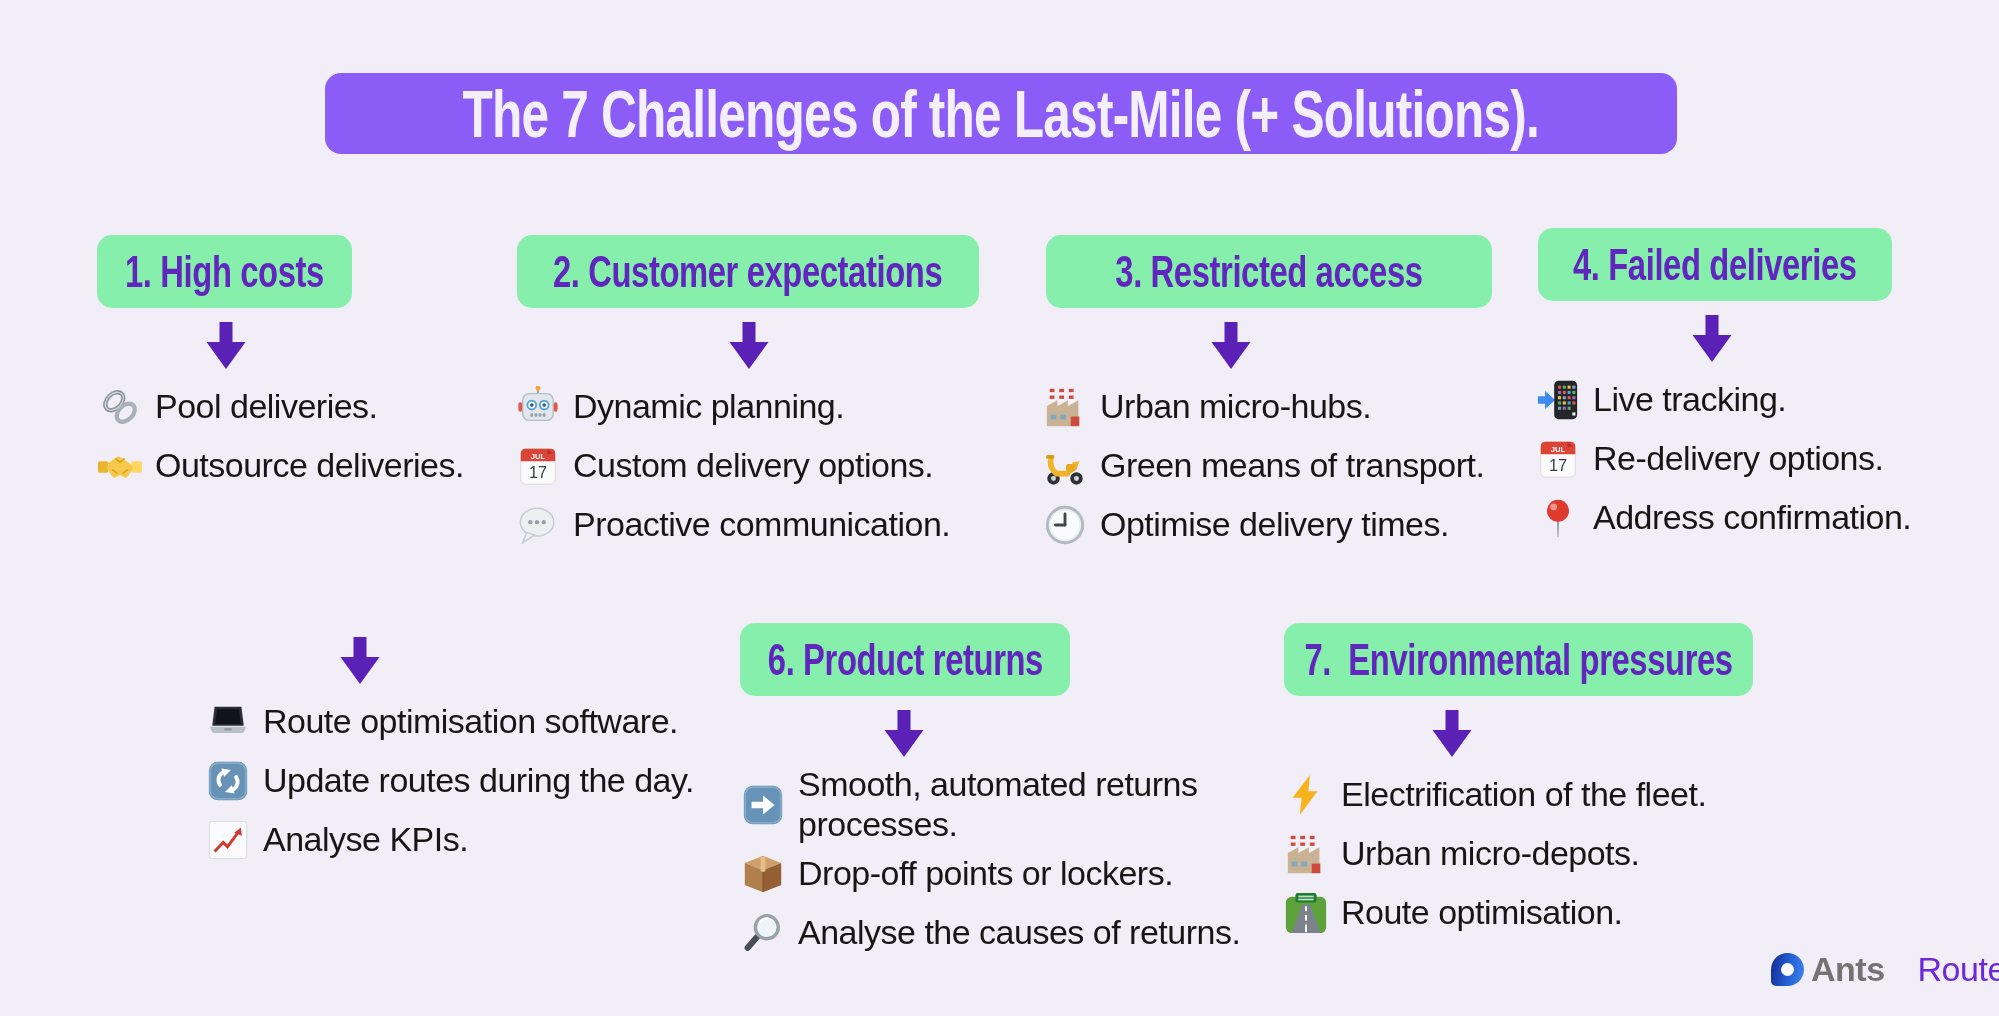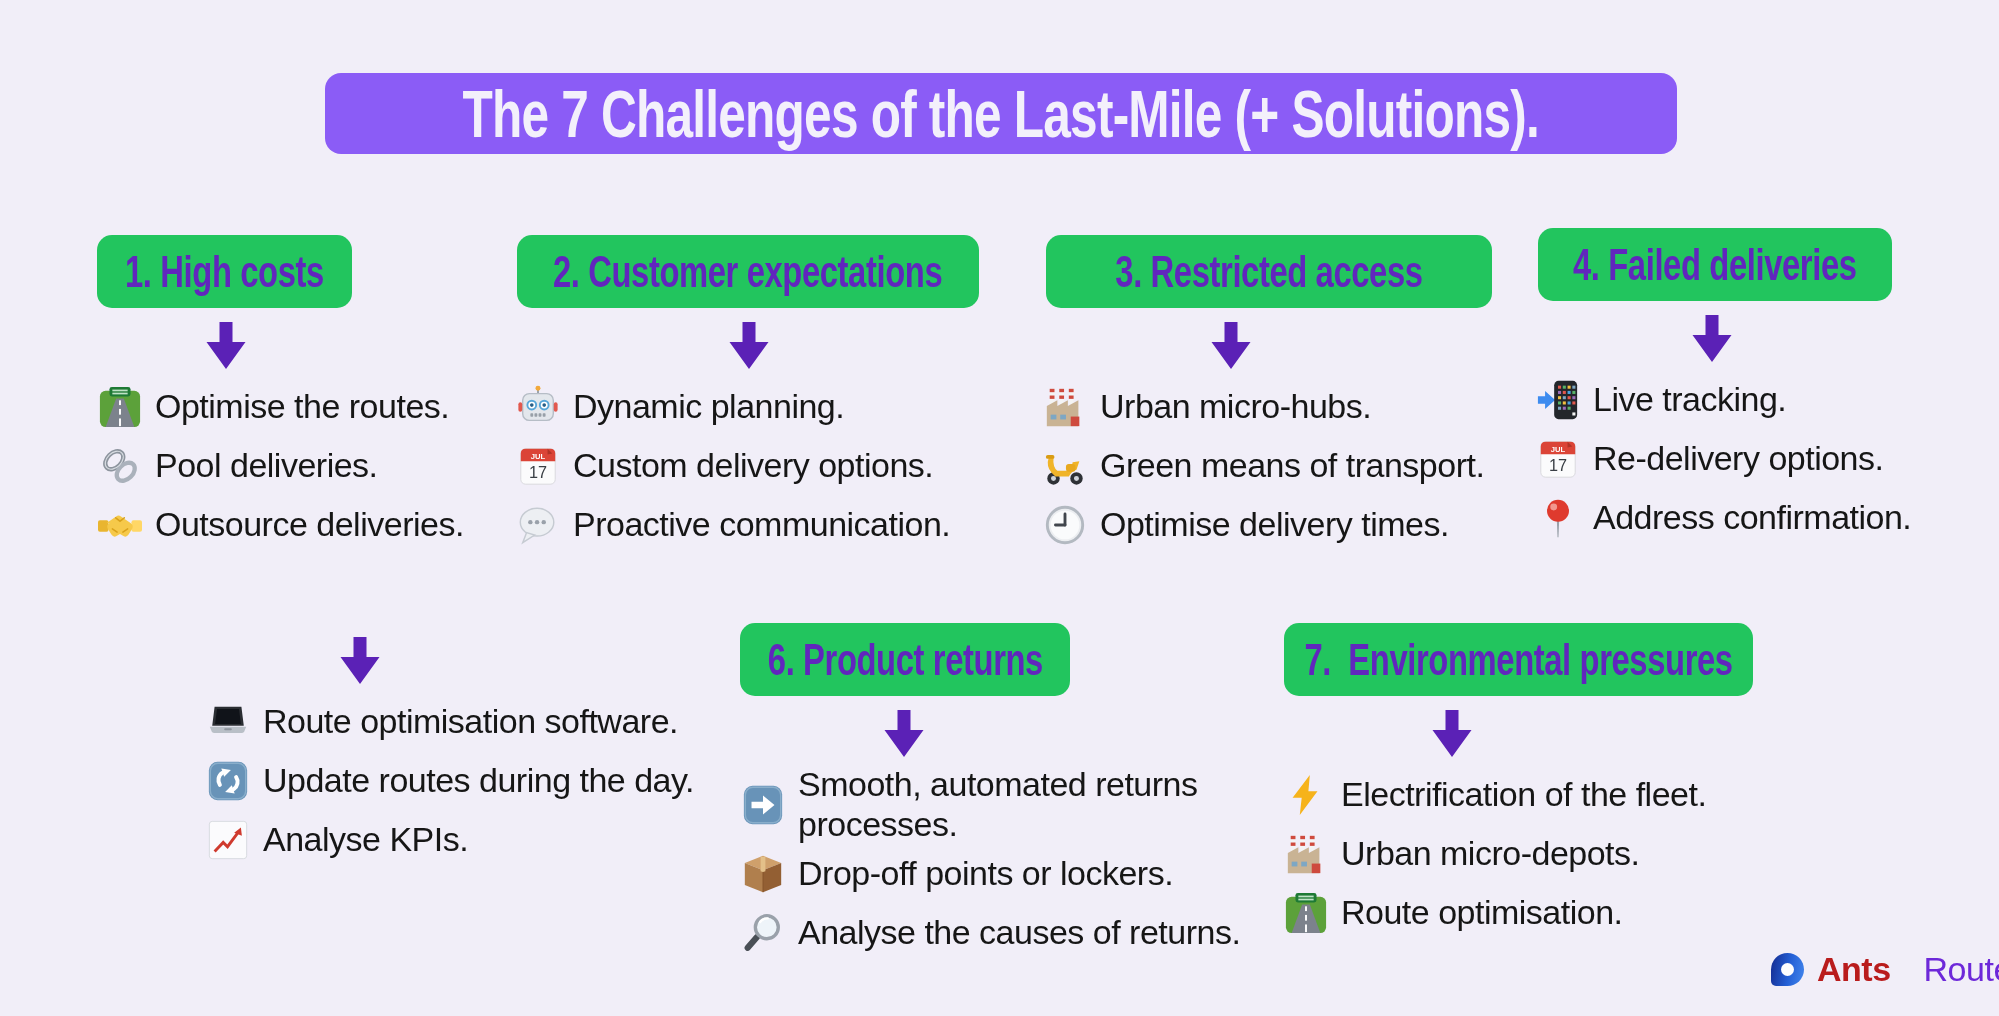--- a/index.html
+++ b/index.html
@@ -12,21 +12,21 @@
     position:absolute;left:325px;top:73px;width:1352px;height:81px;
     background:#8b5cf6;border-radius:16px;
     display:flex;align-items:center;justify-content:center;
   }
   .title-text{
     color:#f3f0fb;font-weight:bold;font-size:62px;letter-spacing:-1px;
     white-space:pre;transform:scale(0.80,1.08);transform-origin:center;
   }
   .section{position:absolute;}
   .badge{
-    height:73px;border-radius:15px;background:#22c55e;
+    height:73px;border-radius:15px;background:#86efac;
     display:flex;align-items:center;justify-content:center;
   }
   .badge-text{
     color:#6126bd;font-weight:bold;font-size:42px;letter-spacing:-0.5px;
     white-space:pre;transform:scale(0.78,1.05);transform-origin:center;
   }
   .arrow-row{margin-top:14px;height:47px;position:relative;}
   .arrow-row svg{position:absolute;top:0;}
   .items{margin-top:8px;}
   .item{display:flex;align-items:center;min-height:59px;}
@@ -45,57 +45,40 @@
   .logo-pin{
     width:33px;height:33px;
     background:linear-gradient(100deg,#17349c 10%,#2460d6 55%,#3f82ea 95%);
     border-radius:50% 50% 50% 5px;
     position:relative;
   }
   .logo-pin::after{
     content:"";position:absolute;left:10px;top:10px;width:13px;height:13px;
     background:#fdfdfe;border-radius:50%;
   }
-  .logo-bold{margin-left:13px;font-size:34px;font-weight:bold;color:#b91c1c;letter-spacing:-0.5px;}
+  .logo-bold{margin-left:7px;font-size:34px;font-weight:bold;color:#737373;letter-spacing:-0.5px;}
   .logo-reg{font-size:34px;font-weight:normal;color:#6d28d9;letter-spacing:-0.5px;margin-left:33px;}
 </style>
 </head>
 <body>
 
 <div class="title-bar">
   <div class="title-text">The 7 Challenges of the Last-Mile (+ Solutions).</div>
 </div>
 
 <div class="section" style="left:97px;top:235px;">
   <div class="badge" style="width:255px;">
     <span class="badge-text">1. High costs</span>
   </div>
   <div class="arrow-row">
     <svg style="left:107px;" width="44" height="47" viewBox="0 0 44 47">
         <path d="M15.5 0 h13 v20 h13 L22 47 2.5 20 h13 Z" fill="#5b21b6"></path>
       </svg>
   </div>
   <div class="items">
-    <div class="item">
-      <span class="icon">
-          <svg viewBox="0 0 46 46" width="44" height="44">
-            <rect x="2" y="6" width="42" height="38" rx="6" fill="#5ca13a"></rect>
-            <path d="M8 44 L19 14 h8 L38 44 Z" fill="#7c828c"></path>
-            <g fill="#fff">
-              <rect x="22" y="16" width="2" height="5"></rect>
-              <rect x="22" y="25" width="2" height="6"></rect>
-              <rect x="22" y="35" width="2" height="8"></rect>
-            </g>
-            <rect x="12" y="2" width="22" height="10" rx="2.5" fill="#1e7a35"></rect>
-            <rect x="15" y="4.8" width="16" height="1.8" fill="#bfe3c6"></rect>
-            <rect x="15" y="8" width="16" height="1.8" fill="#bfe3c6"></rect>
-          </svg>
-        </span>
-      <span class="text">Optimise the routes.</span>
-    </div>
     <div class="item">
       <span class="icon">
           <svg viewBox="0 0 46 46" width="44" height="44">
             <g fill="none">
               <ellipse cx="17" cy="17" rx="11" ry="7.5" transform="rotate(-45 17 17)" stroke="#8d949e" stroke-width="4.5"></ellipse>
               <ellipse cx="29" cy="29" rx="11" ry="7.5" transform="rotate(-45 29 29)" stroke="#aab1bb" stroke-width="4.5"></ellipse>
               <ellipse cx="17" cy="17" rx="11" ry="7.5" transform="rotate(-45 17 17)" stroke="#d8dce2" stroke-width="1.2"></ellipse>
             </g>
           </svg>
         </span>

